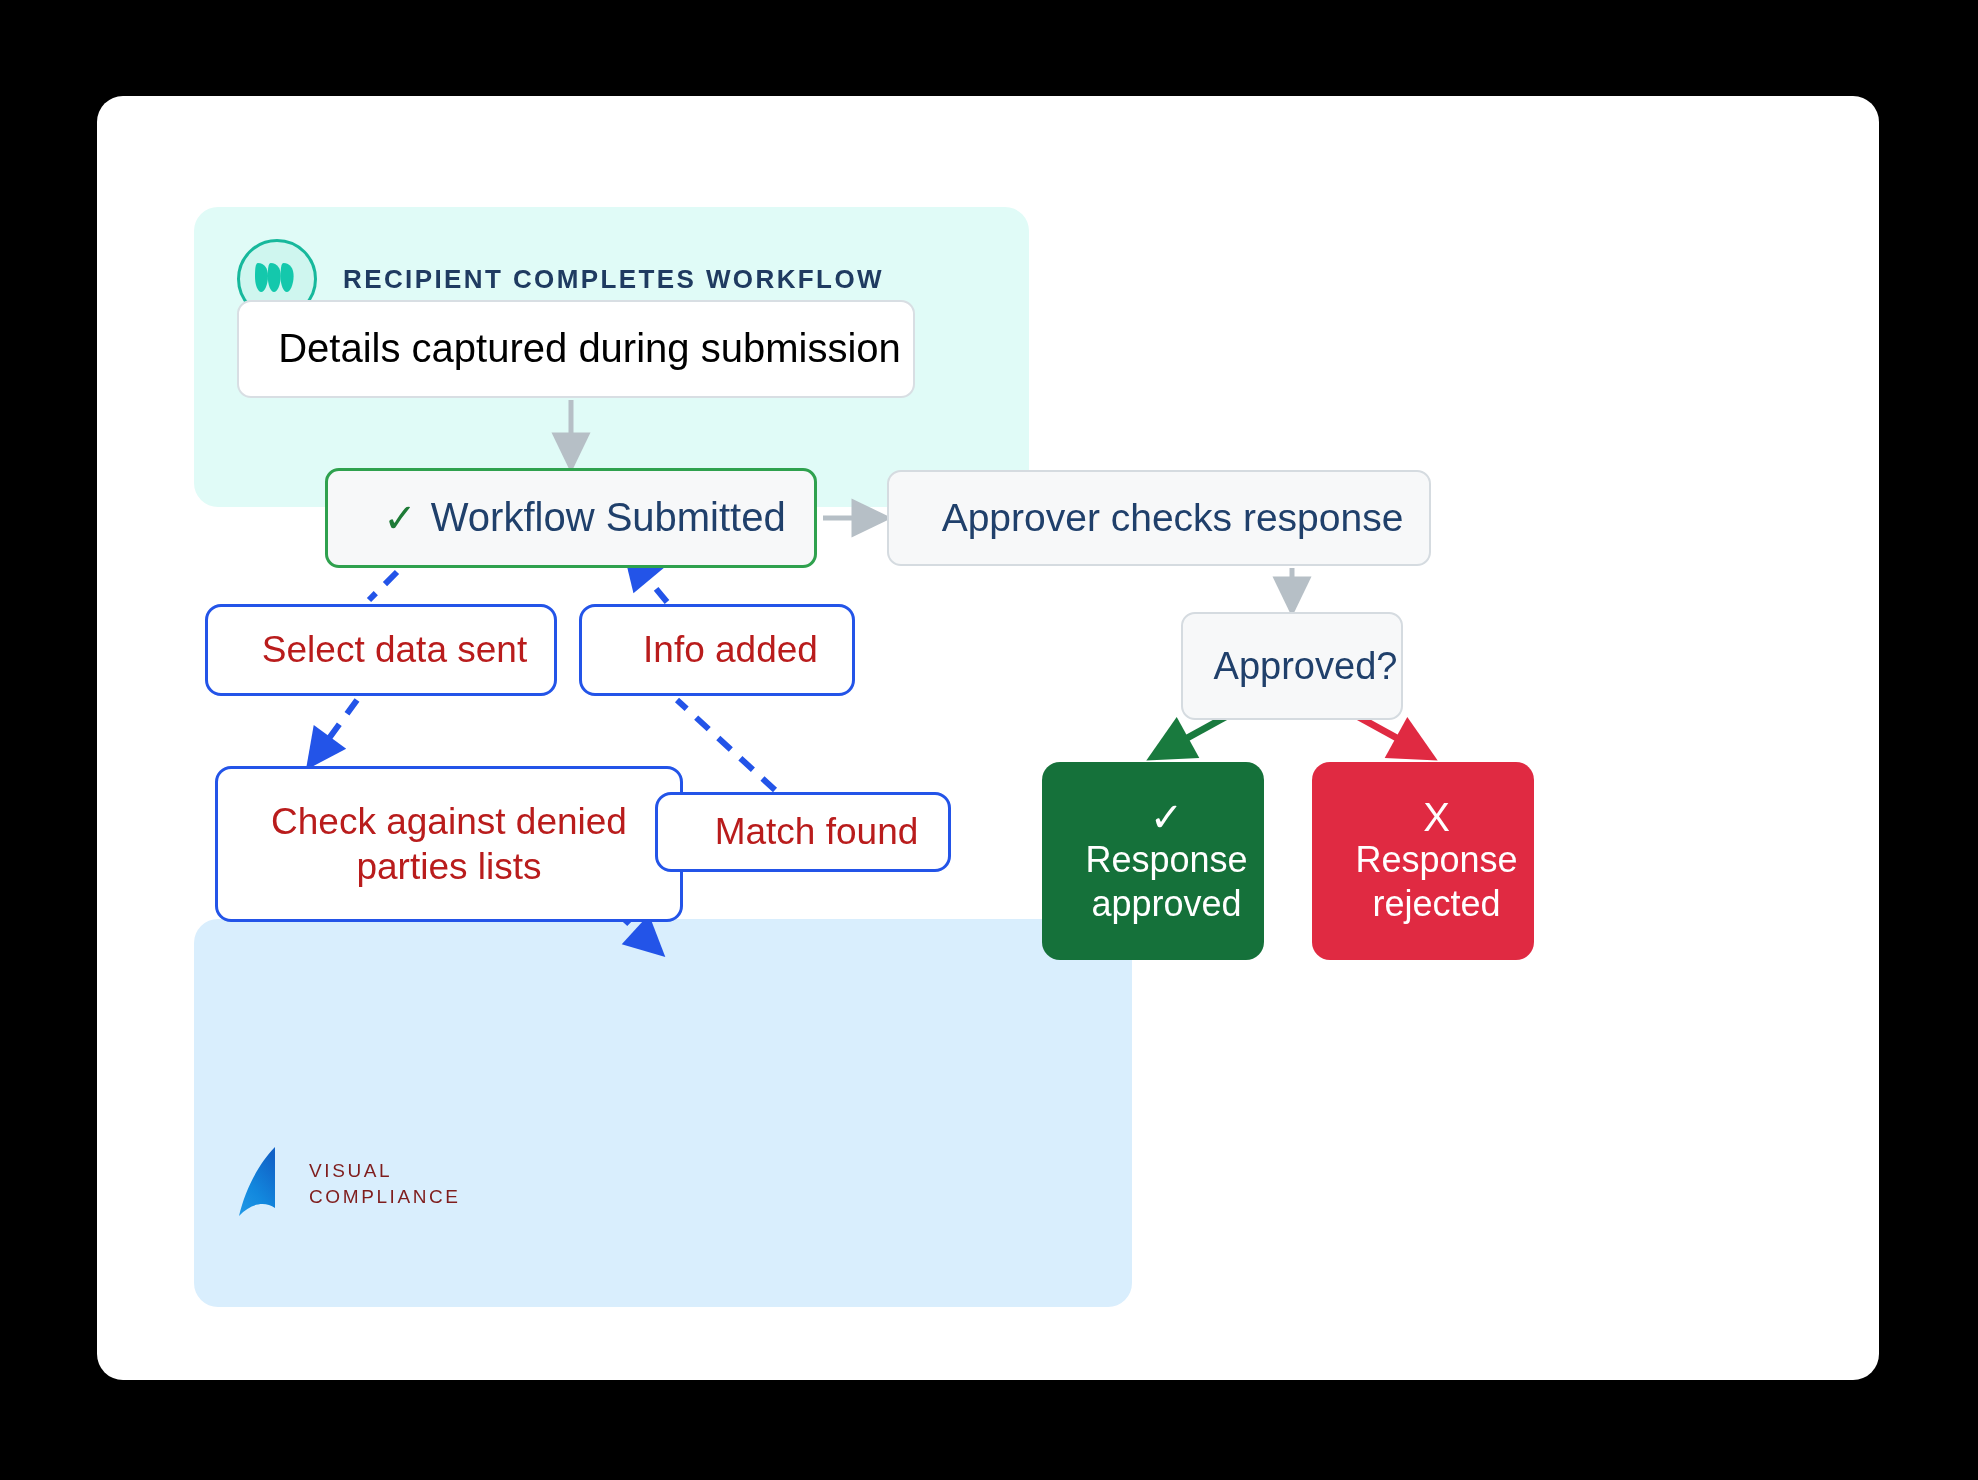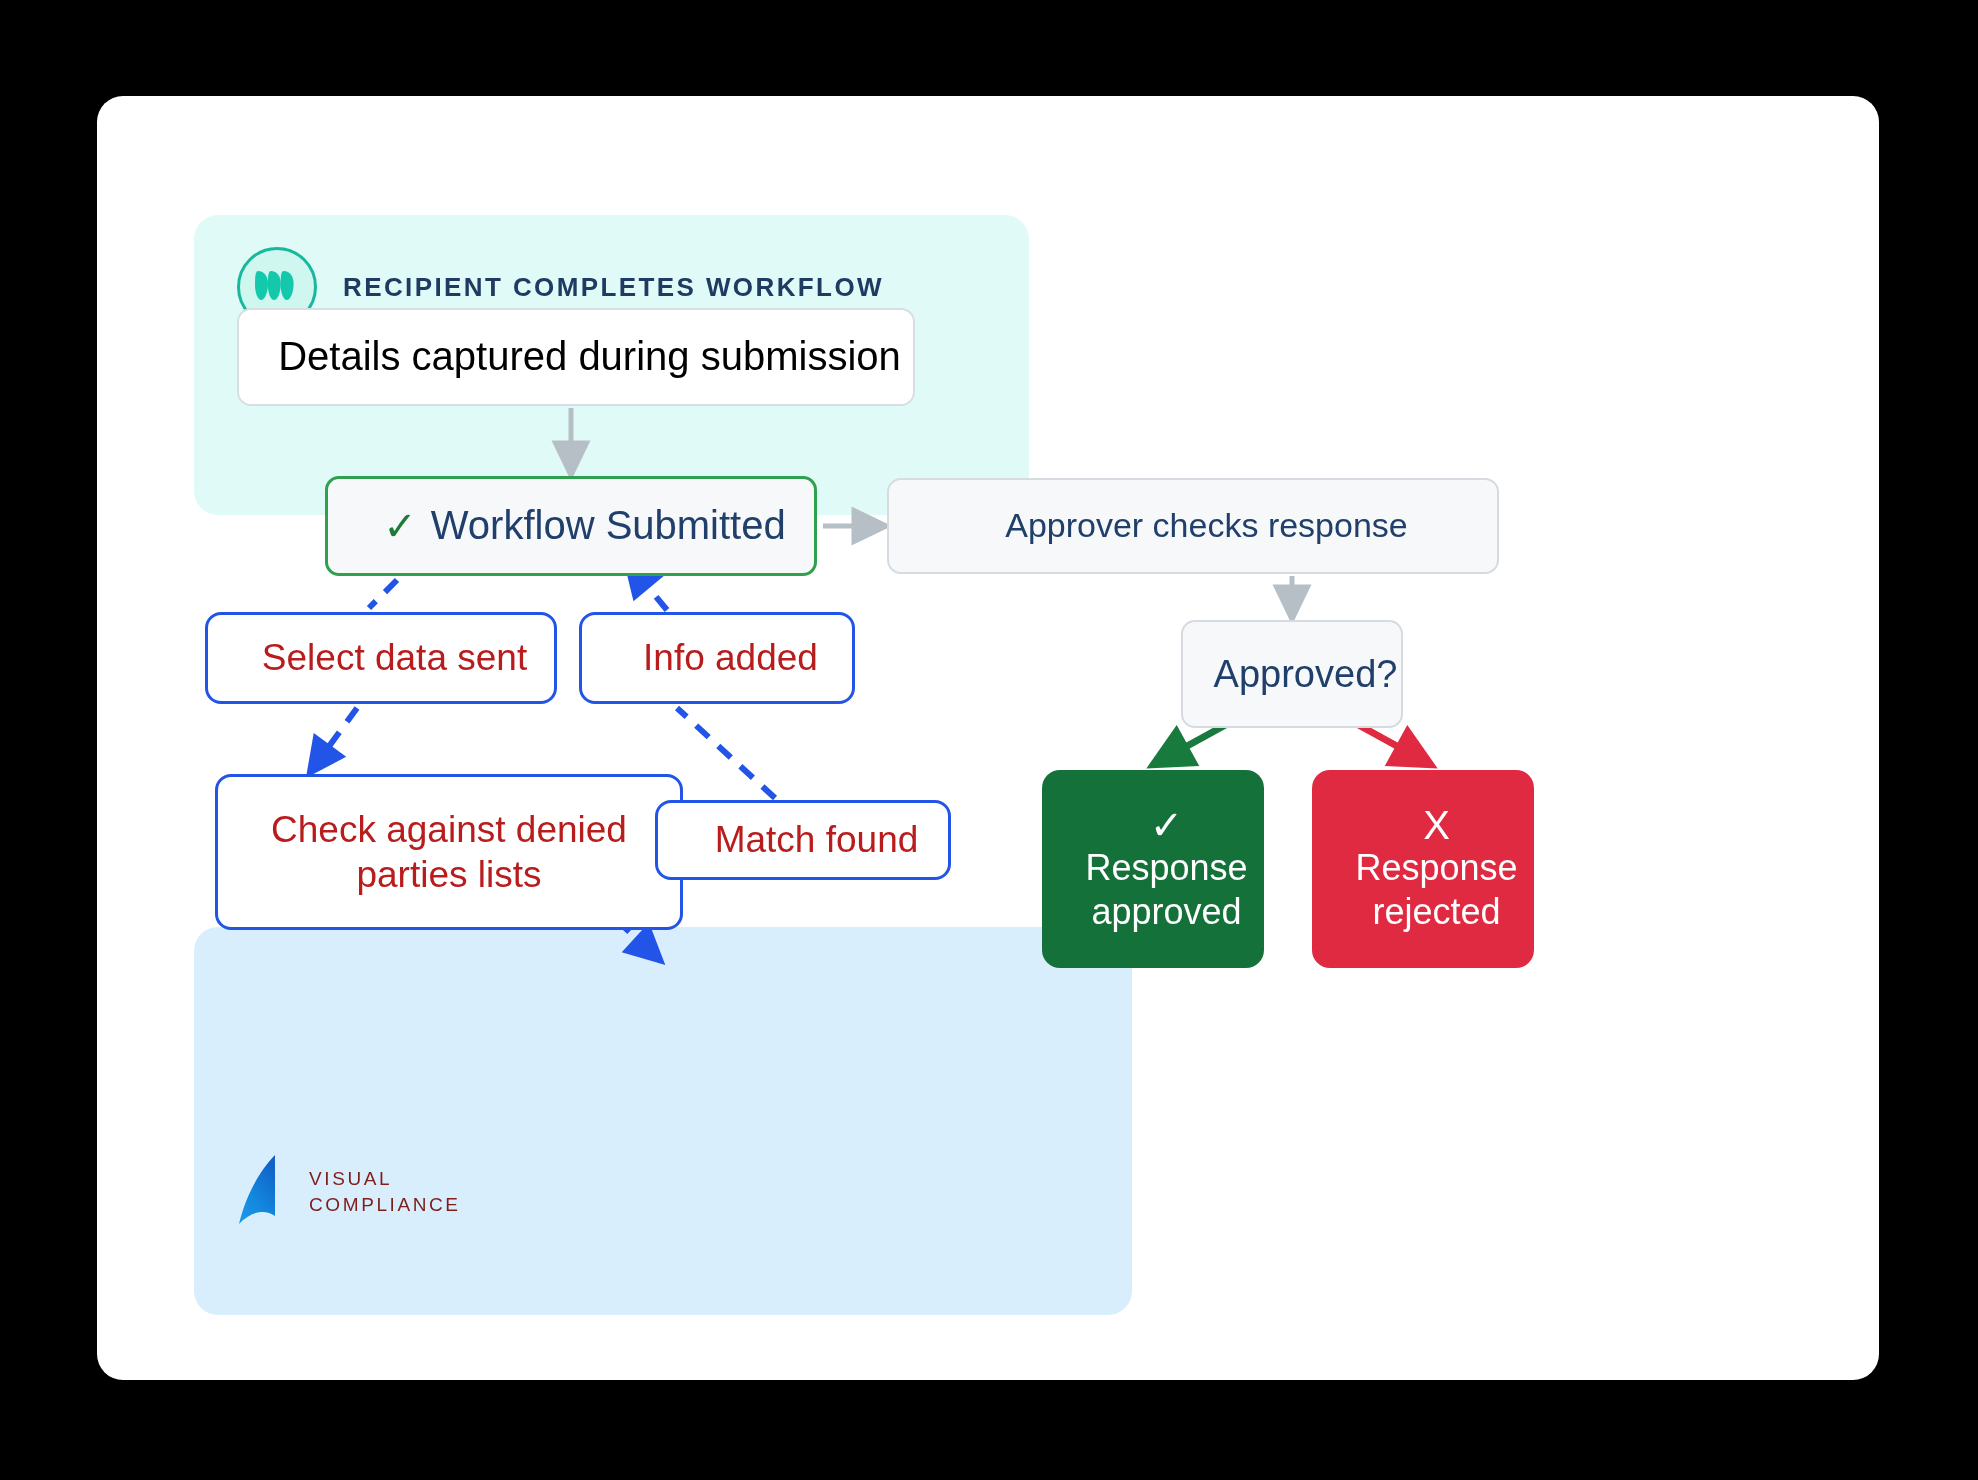--- a/index.html
+++ b/index.html
@@ -23,21 +23,21 @@
     width: 1782px;
     height: 1284px;
     background: #ffffff;
     border-radius: 26px;
   }
 
   
   #stage {
     position: absolute;
     left: 0;
-    top: 16px;
+    top: 8px;
     width: 1782px;
     height: 1284px;
   }
   #wires {
     position: absolute;
     left: 0; top: 0;
     width: 1782px;
     height: 1284px;
     pointer-events: none;
   }
@@ -134,21 +134,21 @@
   }
   .node.solid-red {
     background: #E02A42;
     color: #FFFFFF;
     border-radius: 18px;
   }
 
   
   #n-details        { left: 140px;  top: 196px;  width: 678px; height: 98px;  font-size: 40px; background:#FFFFFF; border:2px solid #D8DEE3; }
   #n-submitted      { left: 228px;  top: 364px;  width: 492px; height: 100px; font-size: 40px; }
-  #n-approver       { left: 790px;  top: 366px;  width: 612px; height: 96px;  font-size: 34px; }
+  #n-approver       { left: 790px;  top: 366px;  width: 544px; height: 96px;  font-size: 39px; }
   #n-select-data    { left: 108px;  top: 500px;  width: 352px; height: 92px;  font-size: 37px; }
   #n-info-added     { left: 482px;  top: 500px;  width: 276px; height: 92px;  font-size: 37px; }
   #n-check-denied   { left: 118px;  top: 662px;  width: 468px; height: 156px; font-size: 37px; padding: 0 22px; }
   #n-match-found    { left: 558px;  top: 688px;  width: 296px; height: 80px;  font-size: 37px; }
   #n-no-match       { left: 558px;  top: 792px;  width: 250px; height: 90px;  font-size: 37px; }
   #n-approved-q     { left: 1084px; top: 508px;  width: 222px; height: 108px;  font-size: 38px; }
   #n-resp-approved  { left: 945px;  top: 658px;  width: 222px; height: 198px; font-size: 36px; }
   #n-resp-rejected  { left: 1215px; top: 658px;  width: 222px; height: 198px; font-size: 36px; }
 
   .node-stack {

